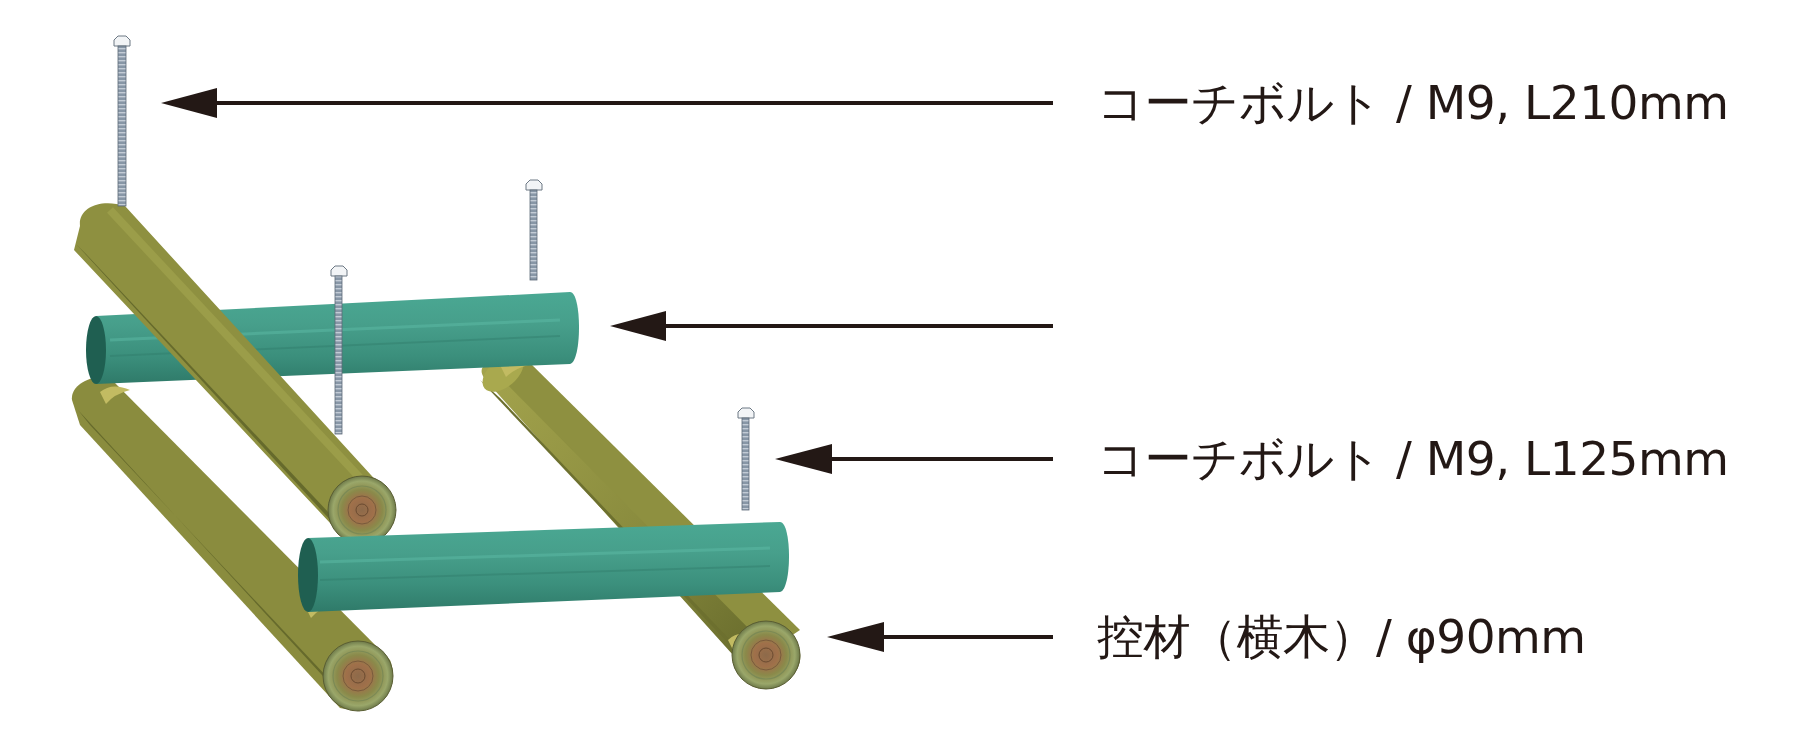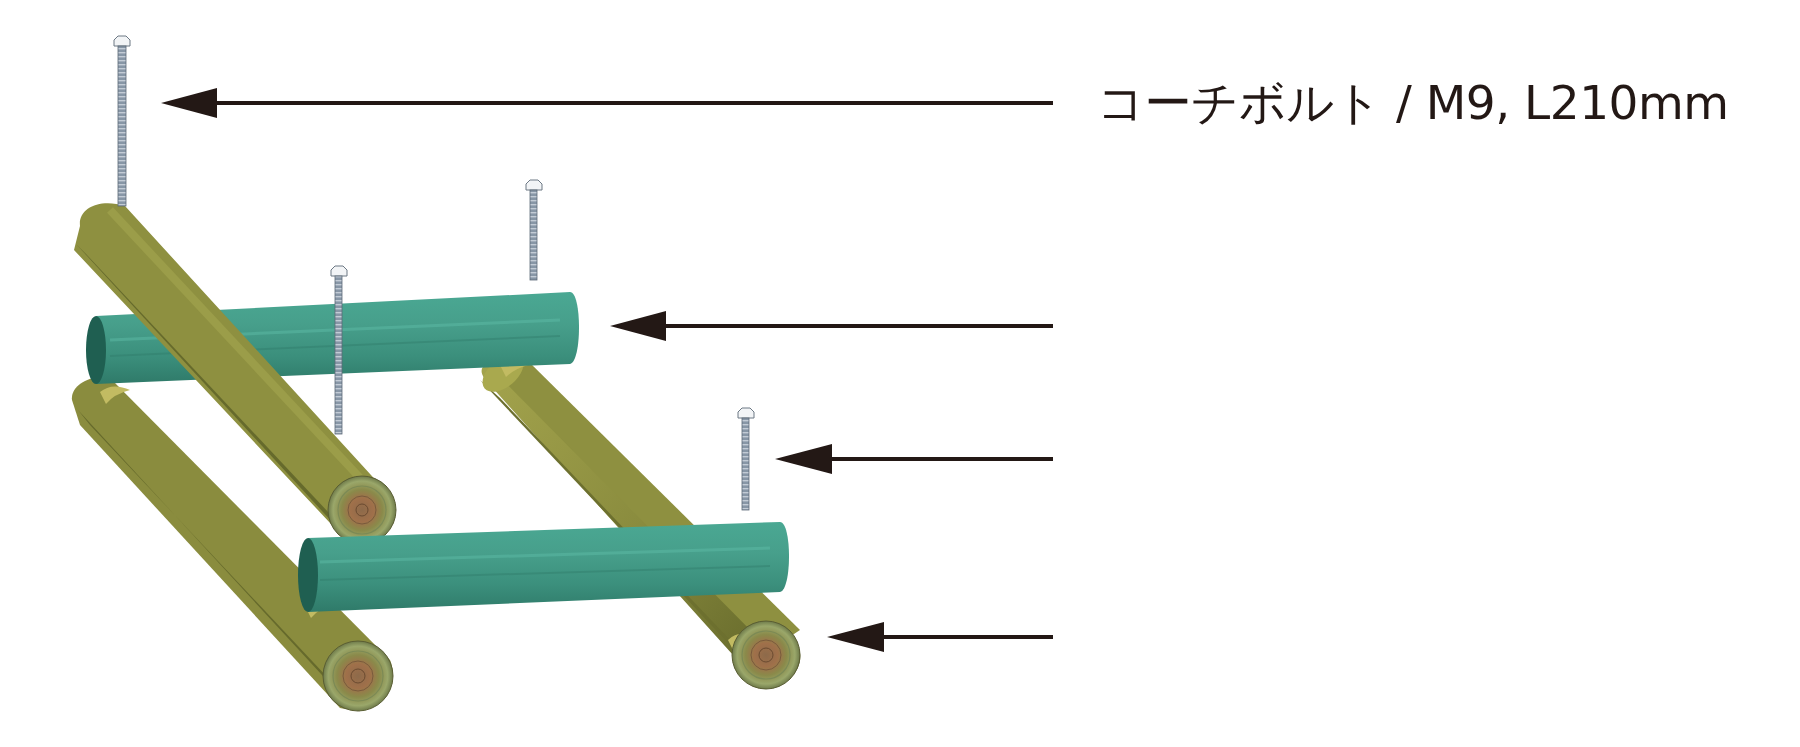--- a/index.html
+++ b/index.html
@@ -122,13 +122,15 @@
     <line x1="830" y1="459" x2="1053" y2="459" stroke-width="4"></line>
     <polygon points="775,459 832,444 832,474" stroke="none"></polygon>
   </g>
   <g fill="#231815" stroke="#231815">
     <line x1="882" y1="637" x2="1053" y2="637" stroke-width="4"></line>
     <polygon points="827,637 884,622 884,652" stroke="none"></polygon>
   </g>
 </svg>
 
 <div class="label" style="top:75px;">コーチボルト / M9, L210mm</div>
+<div class="label" style="top:431px;">コーチボルト / M9, L125mm</div>
+<div class="label" style="top:609px;">控材（横木）/ φ90mm</div>
 </div>
 
 </body></html>

